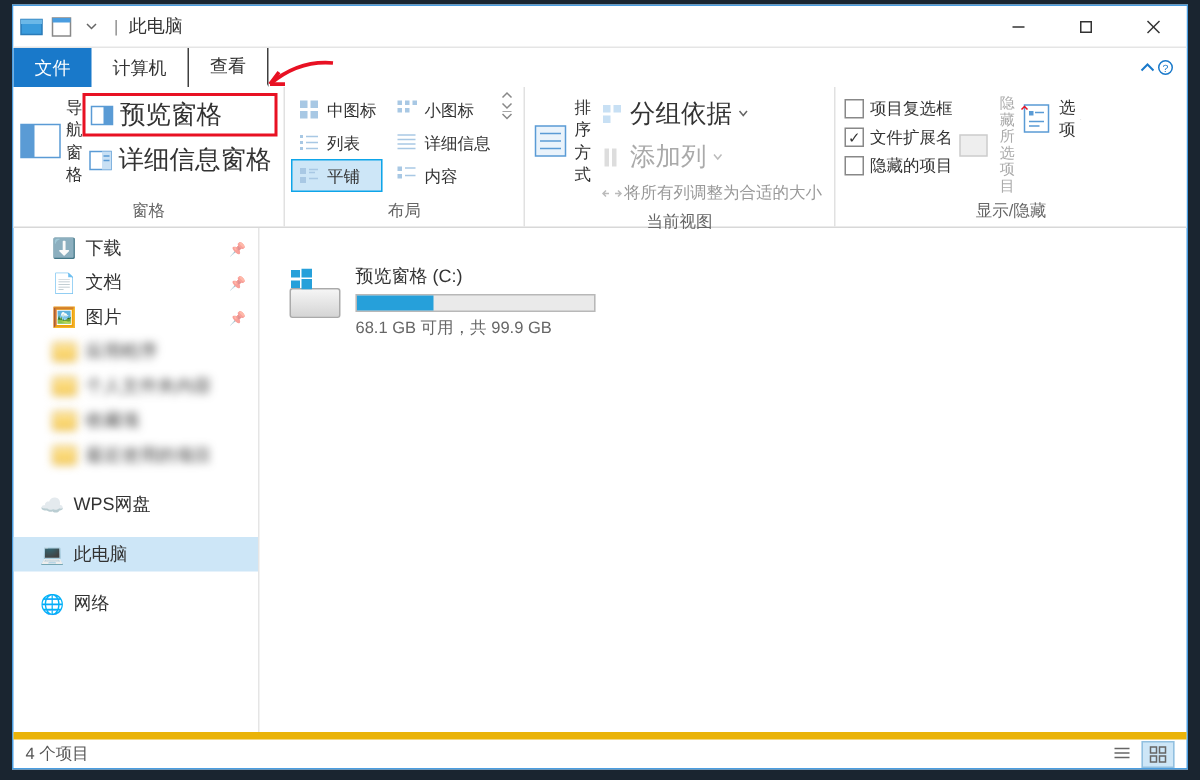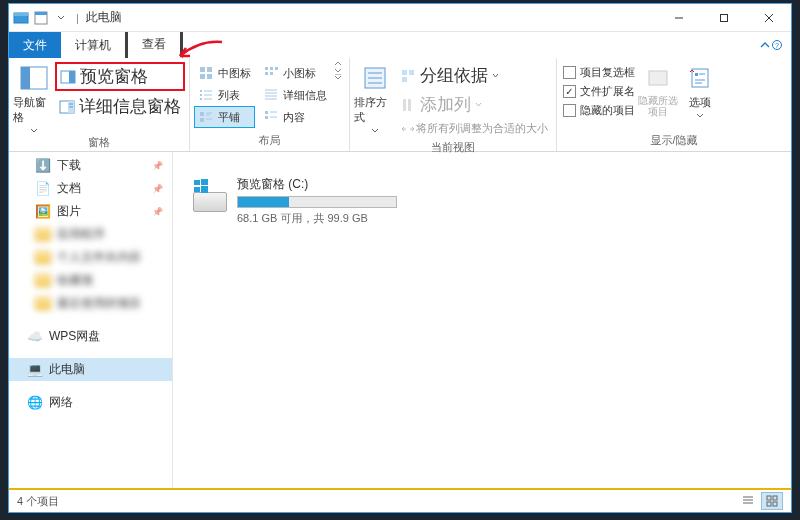--- a/index.html
+++ b/index.html
@@ -10,34 +10,34 @@
 .titlebar { height: 28px; display: flex; align-items: center; background: #fff; border-bottom: 1px solid #e5e5e5; }
 .titlebar-left { display: flex; align-items: center; gap: 4px; padding-left: 4px; }
 .titlebar-icon { width: 16px; height: 16px; display: flex; align-items: center; justify-content: center; }
 .title-sep { color: #888; font-size: 11px; padding: 0 3px; }
 .title-text { font-size: 12px; color: #333; }
 .win-controls { margin-left: auto; display: flex; }
 .win-btn { width: 45px; height: 28px; display: flex; align-items: center; justify-content: center; font-size: 12px; color: #333; }
 
 
 .tabrow { height: 26px; display: flex; align-items: stretch; background: #fff; position: relative; }
-.tab { padding: 0 14px; display: flex; align-items: center; font-size: 12px; color: #333; border-right: 3px solid #404040; cursor: default; }
+.tab { padding: 0 14px; display: flex; align-items: center; font-size: 12px; color: #333; border-right: 1px solid #404040; cursor: default; }
 .tab.file { background: #1979ca; color: #fff; border: none; }
 .tab.active { border-bottom: 2px solid #fff; }
 .ribbon-collapse { margin-left: auto; padding: 0 8px; display: flex; align-items: center; }
 
 
 .red-arrow { position: absolute; top: 34px; left: 165px; pointer-events: none; z-index: 50; }
 
 
 .ribbon { height: 94px; background: #fff; border-bottom: 1px solid #d8d8d8; display: flex; }
 .ribbon-group { border-right: 1px solid #e1e1e1; display: flex; flex-direction: column; padding: 2px 4px 0 4px; }
 .ribbon-group-body { flex: 1; display: flex; align-items: flex-start; }
 .ribbon-group-label { text-align: center; font-size: 11px; color: #666; padding: 2px 0 3px 0; }
-.big-btn { width: 42px; display: flex; flex-direction: column; align-items: center; justify-content: flex-start; padding-top: 4px; gap: 3px; font-size: 11px; color: #333; }
+.big-btn { width: 42px; display: flex; flex-direction: row; align-items: center; justify-content: flex-start; padding-top: 4px; gap: 3px; font-size: 11px; color: #333; }
 .big-btn-icon { width: 28px; height: 28px; display: flex; align-items: center; justify-content: center; }
 .small-stack { display: flex; flex-direction: column; gap: 2px; padding-top: 2px; }
 .small-btn { display: flex; align-items: center; gap: 4px; font-size: 17px; color: #333; padding: 2px 4px; white-space: nowrap; }
 .small-btn.highlighted { border: 2px solid #e81123; padding: 1px 3px; }
 .grid-btns { display: grid; grid-template-columns: repeat(2, auto); grid-auto-rows: 22px; gap: 0 4px; padding-top: 2px; }
 .layout-btn { display: flex; align-items: center; gap: 4px; font-size: 11px; color: #333; padding: 1px 4px; }
 .layout-btn.selected { background: #cde6f7; border: 1px solid #0ea5e9; padding: 0 3px; }
 .check-row { display: flex; align-items: center; gap: 4px; font-size: 11px; color: #333; padding: 1px 2px; white-space: nowrap; }
 .check { width: 13px; height: 13px; border: 1px solid #888; display: inline-flex; align-items: center; justify-content: center; font-size: 10px; color: #333; }
 .ribbon-note { font-size: 11px; color: #999; padding: 1px 4px; white-space: nowrap; }
@@ -57,21 +57,21 @@
 .drive-icon { width: 38px; height: 38px; position: relative; }
 .drive-icon .disk { position: absolute; bottom: 2px; left: 2px; width: 34px; height: 20px; background: linear-gradient(#f5f5f5,#d5d5d5); border: 1px solid #aaa; border-radius: 2px; }
 .drive-icon .winlogo { position: absolute; top: 3px; left: 3px; width: 14px; height: 14px; }
 .drive-info { display: flex; flex-direction: column; gap: 3px; }
 .drive-name { font-size: 12px; color: #333; }
 .drive-bar { width: 160px; height: 12px; border: 1px solid #b8b8b8; background: #eaeaea; position: relative; }
 .drive-bar-fill { position: absolute; top: 0; left: 0; bottom: 0; background: #26a0da; }
 .drive-text { font-size: 11px; color: #666; }
 
 
-.statusbar { height: 24px; border-top: 2px solid #eab308; display: flex; align-items: center; padding: 0 8px; font-size: 11px; color: #555; }
+.statusbar { height: 24px; border-top: 5px solid #eab308; display: flex; align-items: center; padding: 0 8px; font-size: 11px; color: #555; }
 .view-toggles { margin-left: auto; display: flex; gap: 2px; }
 .vt { width: 22px; height: 18px; border: 1px solid transparent; display: flex; align-items: center; justify-content: center; }
 .vt.active { border-color: #92c0e0; background: #cde6f7; }
 
 .ico-svg { width: 16px; height: 16px; }
 .folder-yellow { width: 16px; height: 13px; background: linear-gradient(#ffe9a6,#f7ca4d); border: 1px solid #d9a93c; border-radius: 1px; }
 </style>
 </head>
 <body>
 

